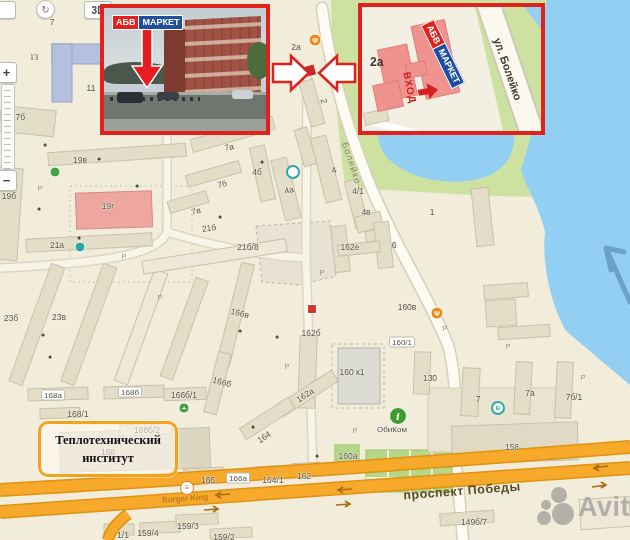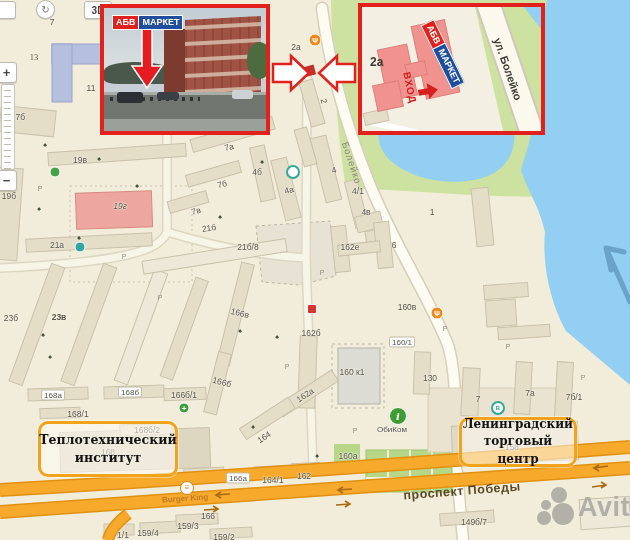--- a/index.html
+++ b/index.html
@@ -40,21 +40,21 @@
   .poi-ob .ob-ic{position:absolute;left:-8px;top:-2px;width:16px;height:16px;border-radius:50%;
      background:#3f9c35;border:1.5px solid #fff;color:#fff;display:flex;align-items:center;
      justify-content:center;font-family:"DejaVu Serif",serif;font-style:italic;font-weight:bold;font-size:10px;}
   .poi-ob .ob-lbl{position:absolute;left:-20px;top:16px;font-size:8px;color:#4e4b41;
      text-shadow:0 0 2px #fff,0 0 2px #fff;white-space:nowrap;}
   
   .callout{position:absolute;z-index:5;border:3px solid #f2a31c;border-radius:10px;
      background:rgba(255,252,244,.55);display:flex;flex-direction:column;align-items:center;
      justify-content:center;text-align:center;font-family:"DejaVu Serif",serif;font-weight:bold;
      color:#131313;box-shadow:0 0 0 1px rgba(255,255,255,.4);}
-  .callout-1{left:38px;top:421px;width:134px;height:50px;font-size:12.5px;line-height:1.45;}
+  .callout-1{left:38px;top:421px;width:134px;height:50px;font-size:12.5px;line-height:1.45;font-family:Liberation Serif, serif;}
   .callout-2{left:459px;top:417px;width:112px;height:44px;font-size:12px;line-height:1.45;}
   
   .ctl{position:absolute;z-index:2;background:#fff;border:1px solid #b9b9b3;border-radius:3px;
        color:#444;display:flex;align-items:center;justify-content:center;
        box-shadow:0 1px 1px rgba(0,0,0,.15);font-weight:bold;}
   .ctl-partial{left:-10px;top:1px;width:24px;height:16px;}
   .ctl-compass{left:36px;top:0;width:17px;height:17px;border-radius:50%;font-size:10px;color:#777;font-weight:normal;}
   .ctl-3d{left:84px;top:1px;width:26px;height:16px;font-size:10px;z-index:2;}
   .ctl-plus{left:-4px;top:62px;width:19px;height:19px;font-size:13px;}
   .ctl-minus{left:-4px;top:170px;width:19px;height:19px;font-size:13px;}
@@ -231,24 +231,24 @@
     <div class="poi-ob">
       <div class="ob-ic">i</div>
       <div class="ob-lbl">ОбиКом</div>
     </div>
   <span class="map-label" style="left: 52px; top: 22px;">7</span>
       <span class="map-label" style="left: 34px; top: 57px; font-family: Liberation Serif, serif;">13</span>
       <span class="map-label" style="left: 91px; top: 88px;">11</span>
       <span class="map-label" style="left: 18px; top: 117px;">17б</span>
       <span class="map-label" style="left: 80px; top: 160px;">19в</span>
       <span class="map-label" style="left: 9px; top: 196px;">19б</span>
-      <span class="map-label" style="left: 120px; top: 206px; font-style: italic;">19г</span>
+      <span class="map-label" style="left: 108px; top: 206px;">19г</span>
       <span class="map-label" style="left: 57px; top: 245px;">21а</span>
       <span class="map-label" style="left: 11px; top: 318px;">23б</span>
-      <span class="map-label" style="left: 59px; top: 317px; font-weight: bold;">23в</span>
+      <span class="map-label" style="left: 59px; top: 317px;">23в</span>
       <span class="map-label" style="transform: translate(-50%, -50%) rotate(-9deg); left: 209px; top: 228px;">21б</span>
       <span class="map-label" style="left: 248px; top: 247px;">21б/8</span>
       <span class="map-label" style="transform: translate(-50%, -50%) rotate(-15deg); left: 229px; top: 147px;">7а</span>
       <span class="map-label" style="transform: translate(-50%, -50%) rotate(-15deg); left: 222px; top: 184px;">7б</span>
       <span class="map-label" style="transform: translate(-50%, -50%) rotate(-15deg); left: 196px; top: 211px;">7в</span>
       <span class="map-label" style="left: 257px; top: 172px;">4б</span>
       <span class="map-label" style="transform: translate(-50%, -50%) rotate(-15deg); left: 289px; top: 190px;">4а</span>
       <span class="map-label" style="transform: translate(-50%, -50%) rotate(-15deg); left: 334px; top: 170px;">4</span>
       <span class="map-label" style="left: 358px; top: 191px;">4/1</span>
       <span class="map-label" style="left: 366px; top: 212px;">4в</span>
@@ -270,21 +270,21 @@
       <span class="map-label" style="left: 478px; top: 399px;">7</span>
       <span class="map-label" style="left: 530px; top: 393px;">7а</span>
       <span class="map-label" style="left: 574px; top: 397px;">7б/1</span>
       <span class="map-label" style="left: 512px; top: 447px;">158</span>
       <span class="map-label boxed" style="left: 53px; top: 395px;">168а</span>
       <span class="map-label boxed" style="left: 130px; top: 392px;">168б</span>
       <span class="map-label" style="left: 184px; top: 395px;">166б/1</span>
       <span class="map-label" style="left: 57px; top: 414px; margin-left: 21px;">168/1</span>
       <span class="map-label" style="left: 147px; top: 430px;">168б/2</span>
       <span class="map-label" style="left: 108px; top: 452px;">168</span>
-      <span class="map-label" style="left: 208px; top: 480px; margin-top: 36px;">166</span>
+      <span class="map-label" style="left: 208px; top: 480px;">166</span>
       <span class="map-label boxed" style="left: 238px; top: 478px;">166а</span>
       <span class="map-label" style="left: 273px; top: 480px;">164/1</span>
       <span class="map-label" style="left: 304px; top: 476px;">162</span>
       <span class="map-label" style="left: 123px; top: 535px;">1/1</span>
       <span class="map-label" style="left: 148px; top: 533px;">159/4</span>
       <span class="map-label" style="left: 188px; top: 526px;">159/3</span>
       <span class="map-label" style="left: 224px; top: 537px;">159/2</span>
       <span class="map-label" style="left: 474px; top: 522px;">149б/7</span>
       <span class="tree" style="left: 45px; top: 144px;">♠</span>
       <span class="tree" style="left: 99px; top: 158px;">♠</span>
@@ -318,24 +318,20 @@
       <span class="icon stop" style="left: 498px; top: 408px;">В</span>
       <span class="icon pharmacy" style="left: 184px; top: 408px;">+</span>
       <span class="icon monument" style="left: 13px; top: 171px;">▲</span>
       <span class="icon shop-red" style="left: 312px; top: 309px;"></span>
     </div>
 
   <div class="callout callout-1">
     <div>Теплотехнический</div>
     <div>институт</div>
   </div>
-  <div class="callout callout-2">
-    <div>Ленинградский</div>
-    <div>торговый центр</div>
-  </div>
 
   <div class="ctl ctl-partial"></div>
   <div class="ctl ctl-compass">↻</div>
   <div class="ctl ctl-3d">3D</div>
   <div class="ctl ctl-plus">+</div>
   <div class="ctl-ruler"></div>
   <div class="ctl ctl-minus">−</div>
 
   <div class="inset-photo">
     <div class="ip-sky"></div>

